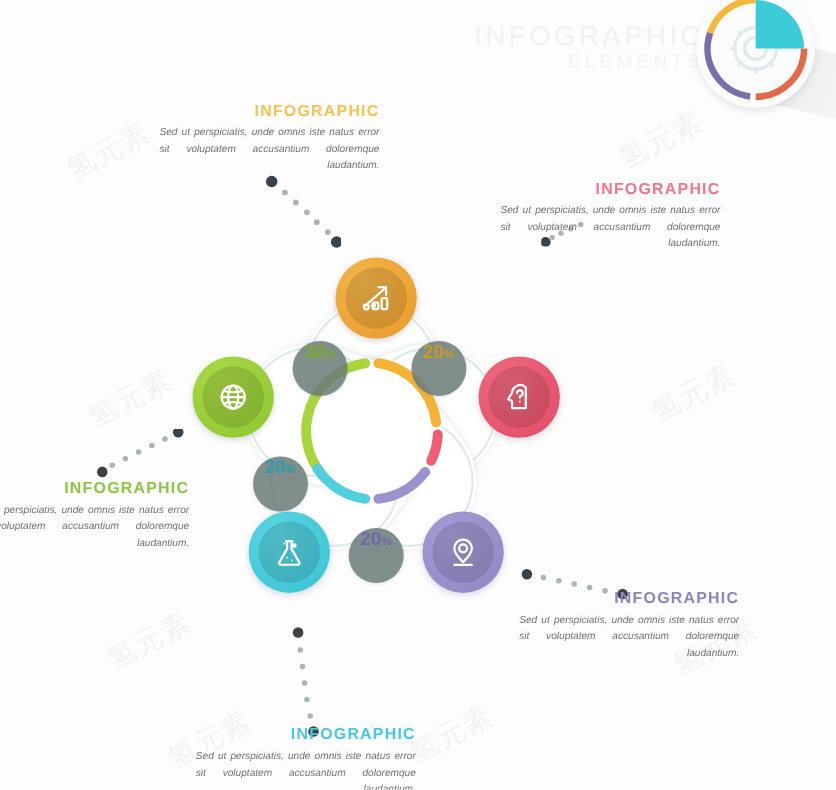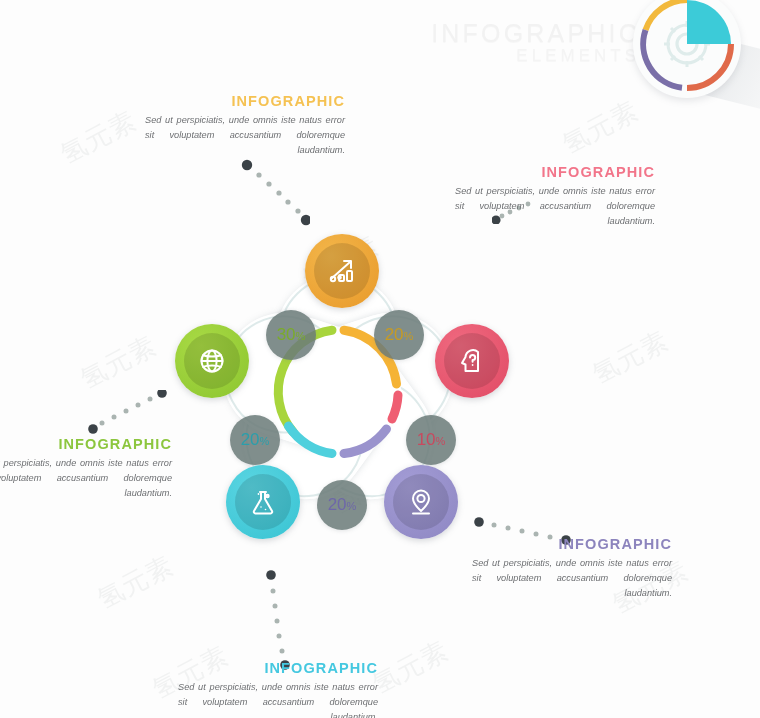--- a/index.html
+++ b/index.html
@@ -93,22 +93,22 @@
   }
   .node .inner{
     width:56px;height:56px;border-radius:50%;
     background:rgba(0,0,0,0.12);
     display:flex;align-items:center;justify-content:center;
   }
   .pct{
     position:absolute;
     width:50px;height:50px;border-radius:50%;
     background:rgba(107,124,121,0.86);
-    display:flex;align-items:center;justify-content:center;
-    font-size:17px;font-weight:normal;
+    display:flex;justify-content:center;
+    font-size:17px;font-weight:bold;
     box-shadow:0 1px 4px rgba(120,130,135,0.2);
   }
   .pct span.s{font-size:11px;}
 
   #ring-svg{position:absolute;left:50%;top:50%;width:160px;height:160px;margin:-80px 0 0 -80px;}
   #center-white{
     position:absolute;left:50%;top:50%;
     width:126px;height:126px;margin:-63px 0 0 -63px;
     border-radius:50%;background:#ffffff;
   }
@@ -285,23 +285,20 @@
 
     <div class="pct" style="left:114px;top:98px;color:#7aab2c;">
       <span>30<span class="s">%</span></span>
     </div>
     <div class="pct" style="left:222px;top:98px;color:#c59b25;">
       <span>20<span class="s">%</span></span>
     </div>
     <div class="pct" style="left:78px;top:203px;color:#2b9eab;">
       <span>20<span class="s">%</span></span>
     </div>
-    <div class="pct" style="left:254px;top:203px;color:#c74a5f;">
-      <span>10<span class="s">%</span></span>
-    </div>
     <div class="pct" style="left:165px;top:268px;color:#6e67a8;">
       <span>20<span class="s">%</span></span>
     </div>
 
     <div class="node" style="left:153px;top:22px;margin:0;background:radial-gradient(circle at 35% 30%,#f3b64a,#e8992a);">
       <div class="inner">
         <svg width="34" height="34" viewBox="0 0 34 34">
           <g stroke="#fff" stroke-width="2" fill="none" stroke-linecap="round" stroke-linejoin="round">
             <path d="M6 25 L25 8"></path>
             <path d="M19 7 L26 7 L26 14"></path>

